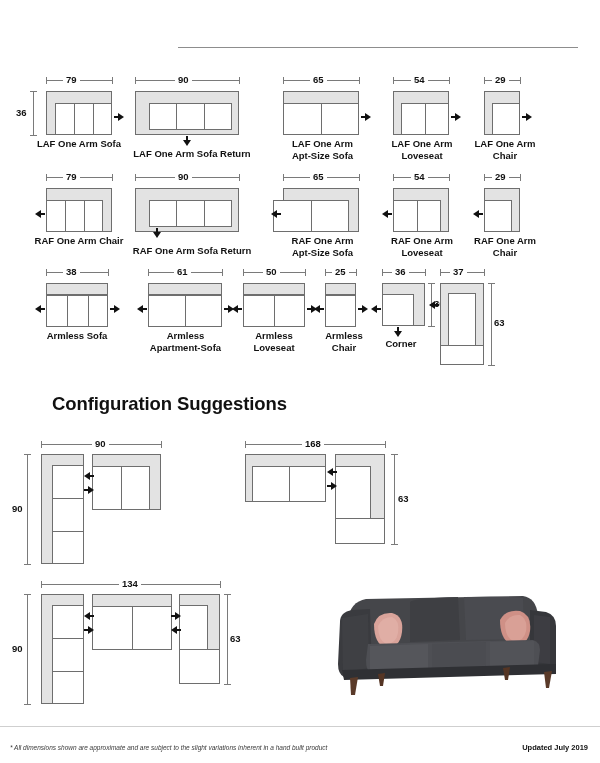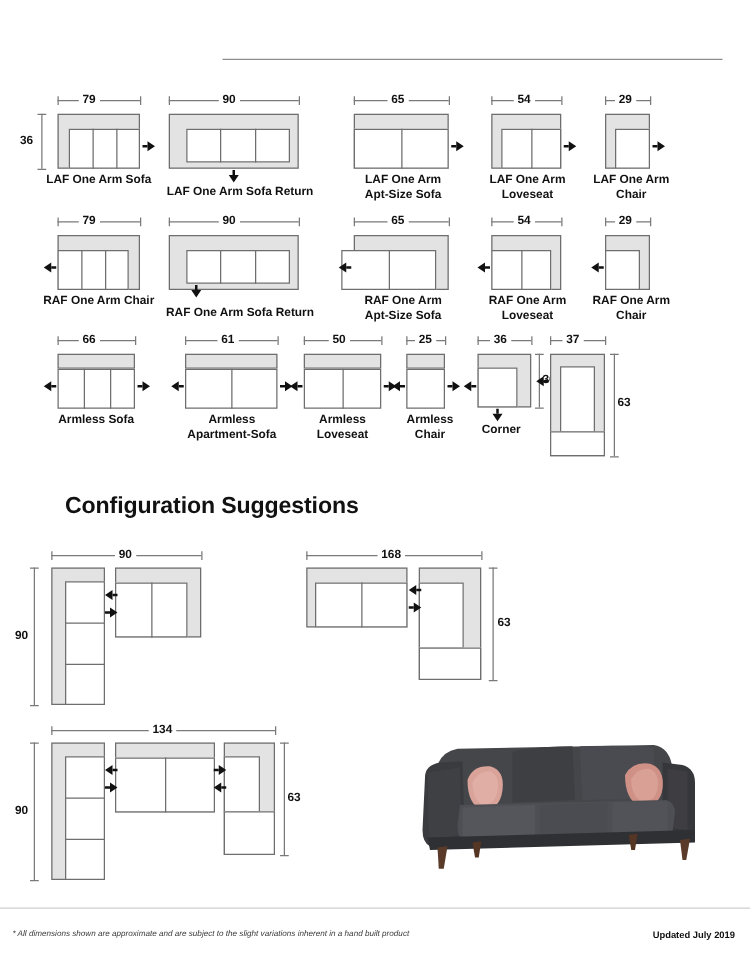--- a/index.html
+++ b/index.html
@@ -260,21 +260,21 @@
   <div class="arrow-stem-h" style="left:6px;top:46px;"></div>
   <div class="arrow arrow-l" style="left:0;top:43px;"></div>
   <div class="caption" style="left:-8px;top:68px;width:80px;white-space:pre-line;">RAF One Arm
 Chair</div>
 </div>
 
 <div class="piece" style="left:0;top:262px;width:125px;height:90px;">
   <div class="dim-h" style="left:46px;top:10px;width:62px;"></div>
   <div class="tick-v" style="left:46px;top:7px;"></div>
   <div class="tick-v" style="left:108px;top:7px;"></div>
-  <div class="dim-label" style="left:63px;top:5px;">66</div>
+  <div class="dim-label" style="left:63px;top:5px;">38</div>
   <div class="band" style="left:46px;top:21px;width:62px;height:12px;"></div>
   <div class="white-inner" style="left:46px;top:33px;width:62px;height:32px;"></div>
   <div class="divline" style="left:67px;top:33px;height:32px;"></div>
   <div class="divline" style="left:88px;top:33px;height:32px;"></div>
   <div class="arrow-stem-h" style="left:41px;top:46px;"></div>
   <div class="arrow arrow-l" style="left:35px;top:43px;"></div>
   <div class="arrow-stem-h" style="left:110px;top:46px;"></div>
   <div class="arrow arrow-r" style="left:114px;top:43px;"></div>
   <div class="caption" style="left:20px;top:68px;width:114px;white-space:pre-line;">Armless Sofa</div>
 </div>

